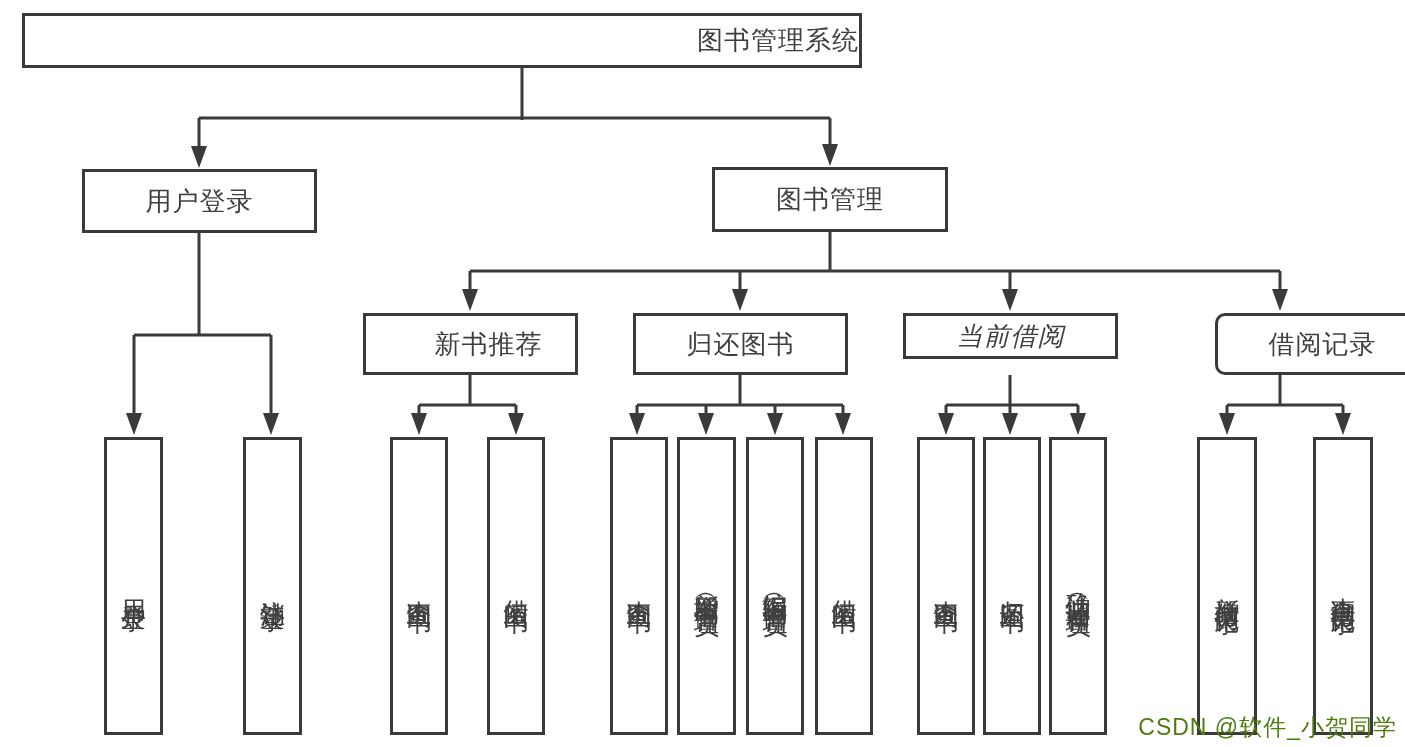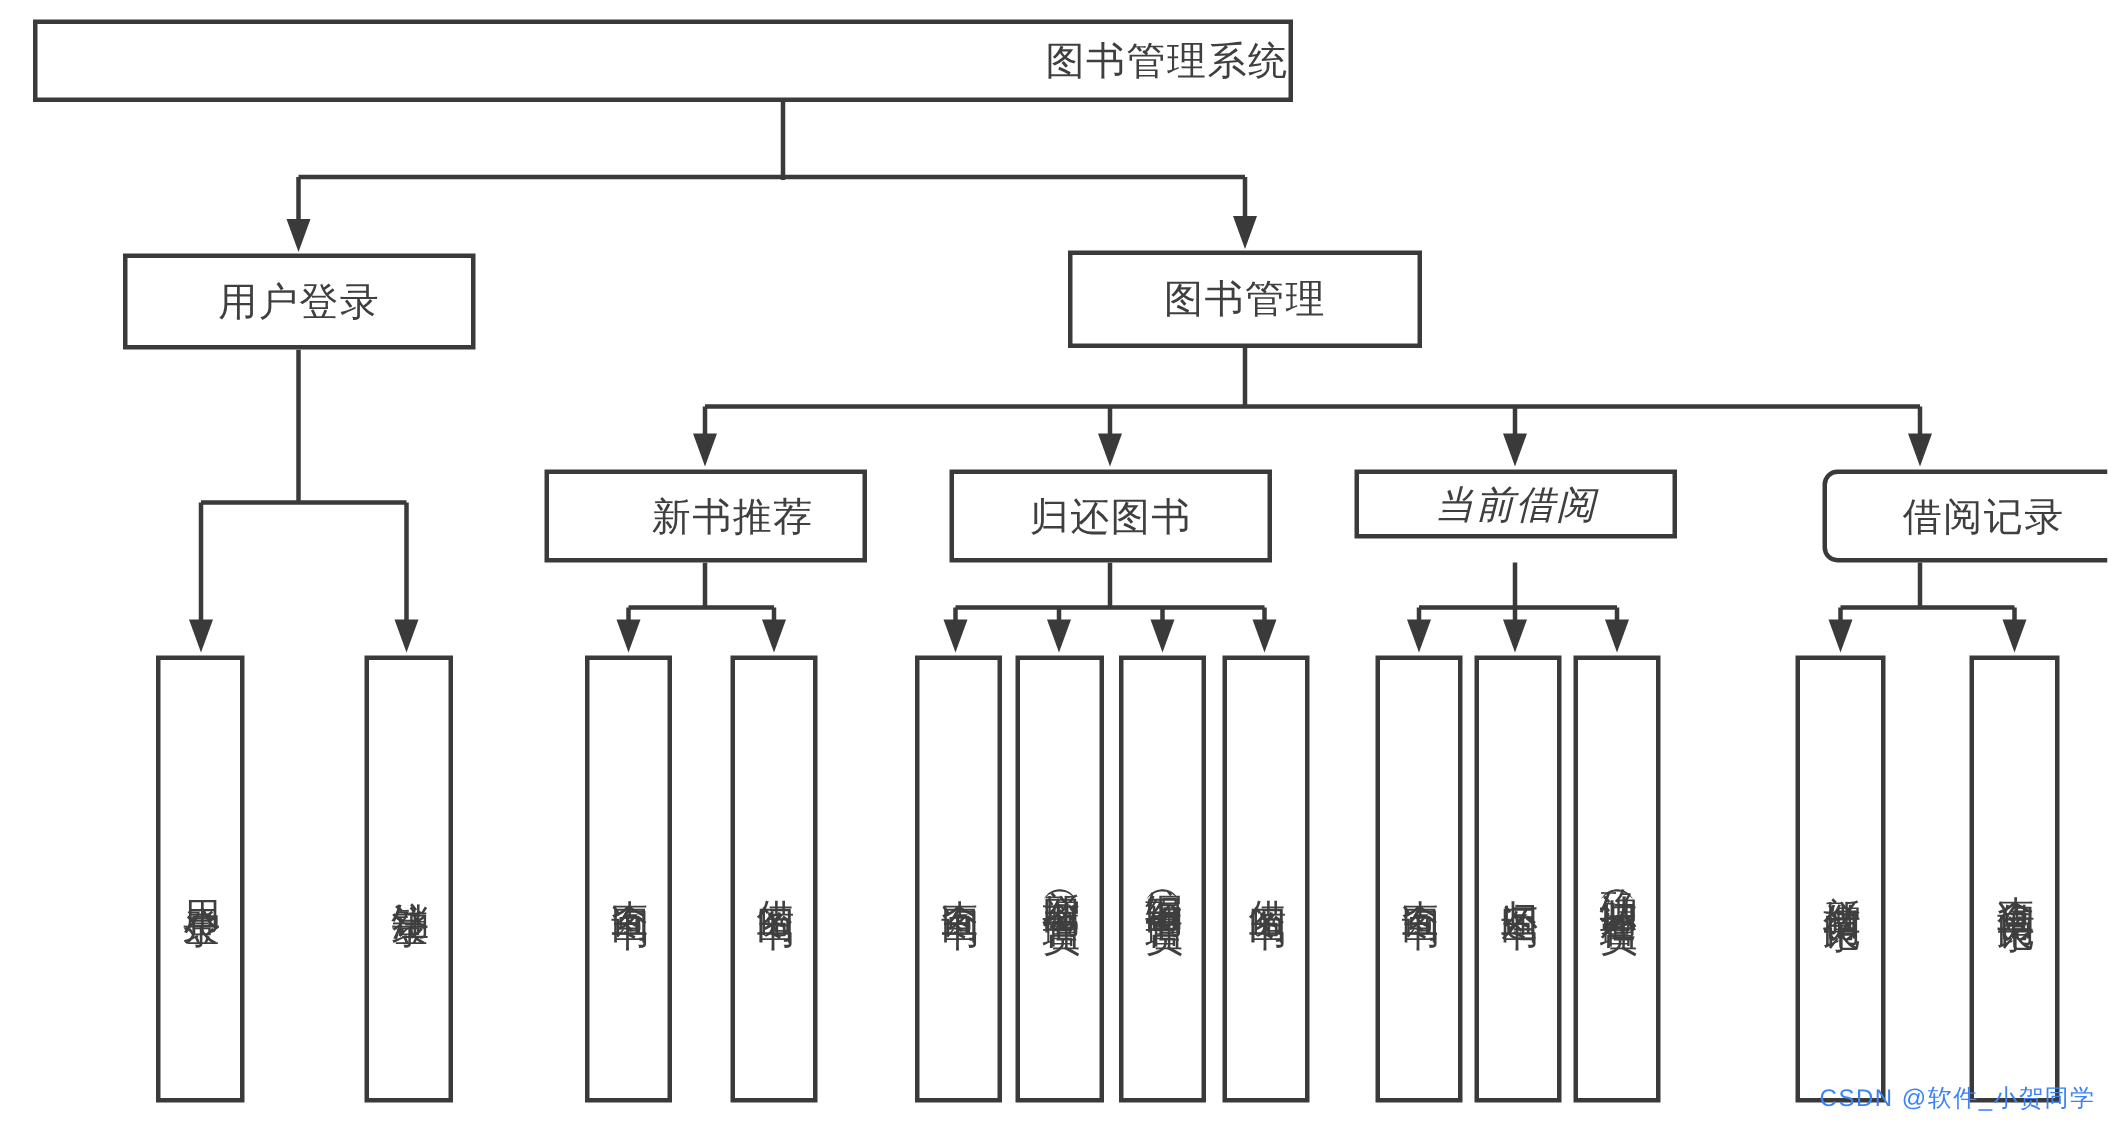--- a/index.html
+++ b/index.html
@@ -58,22 +58,22 @@
   #l-bor-b    { left: 815px;  width: 58px; }
   #l-cur-q    { left: 917px;  width: 58px; }
   #l-cur-ret  { left: 983px;  width: 58px; }
   #l-cur-conf { left: 1049px; width: 58px; }
   #l-rc-add   { left: 1197px; width: 60px; }
   #l-rc-q     { left: 1313px; width: 60px; }
   #watermark {
     position: absolute;
     right: 8px;
     bottom: 4px;
-    font-size: 16px;
-    color: #3b82f6;
+    font-size: 23px;
+    color: #4d7c0f;
     letter-spacing: 1px;
     white-space: nowrap;
   }
 </style>
 </head>
 <body>
 
 <div id="canvas">
 
   <svg id="connectors" viewBox="0 0 1405 747" xmlns="http://www.w3.org/2000/svg" aria-hidden="true">

